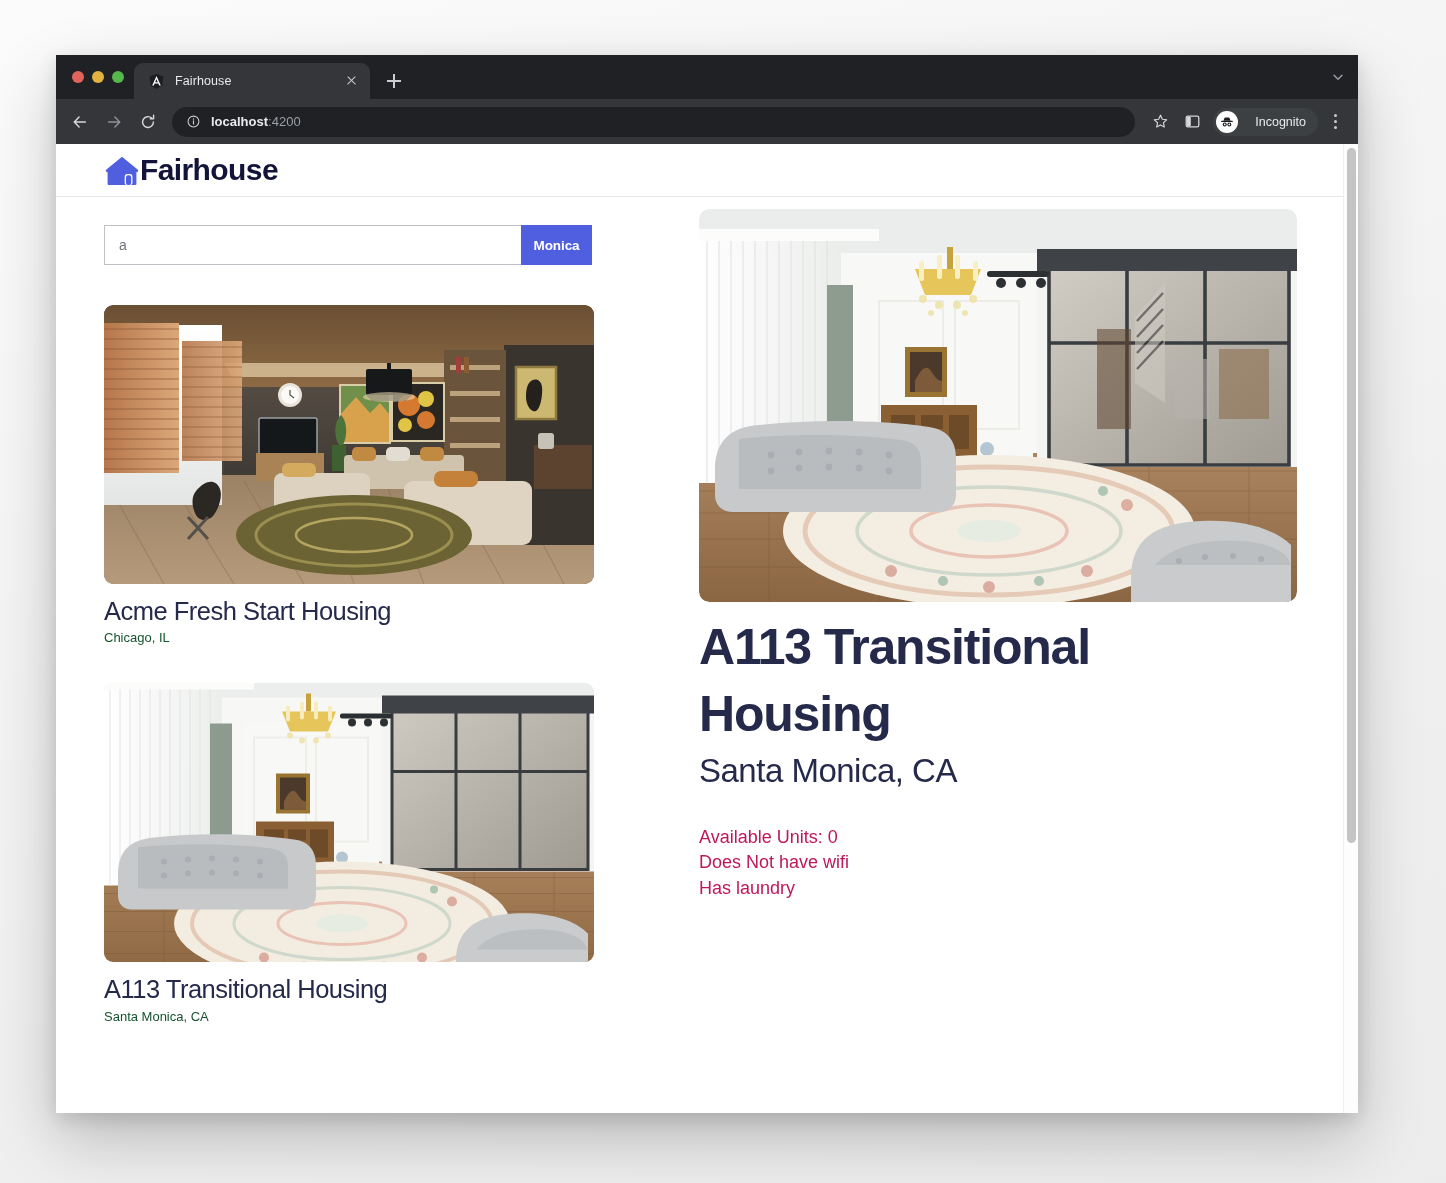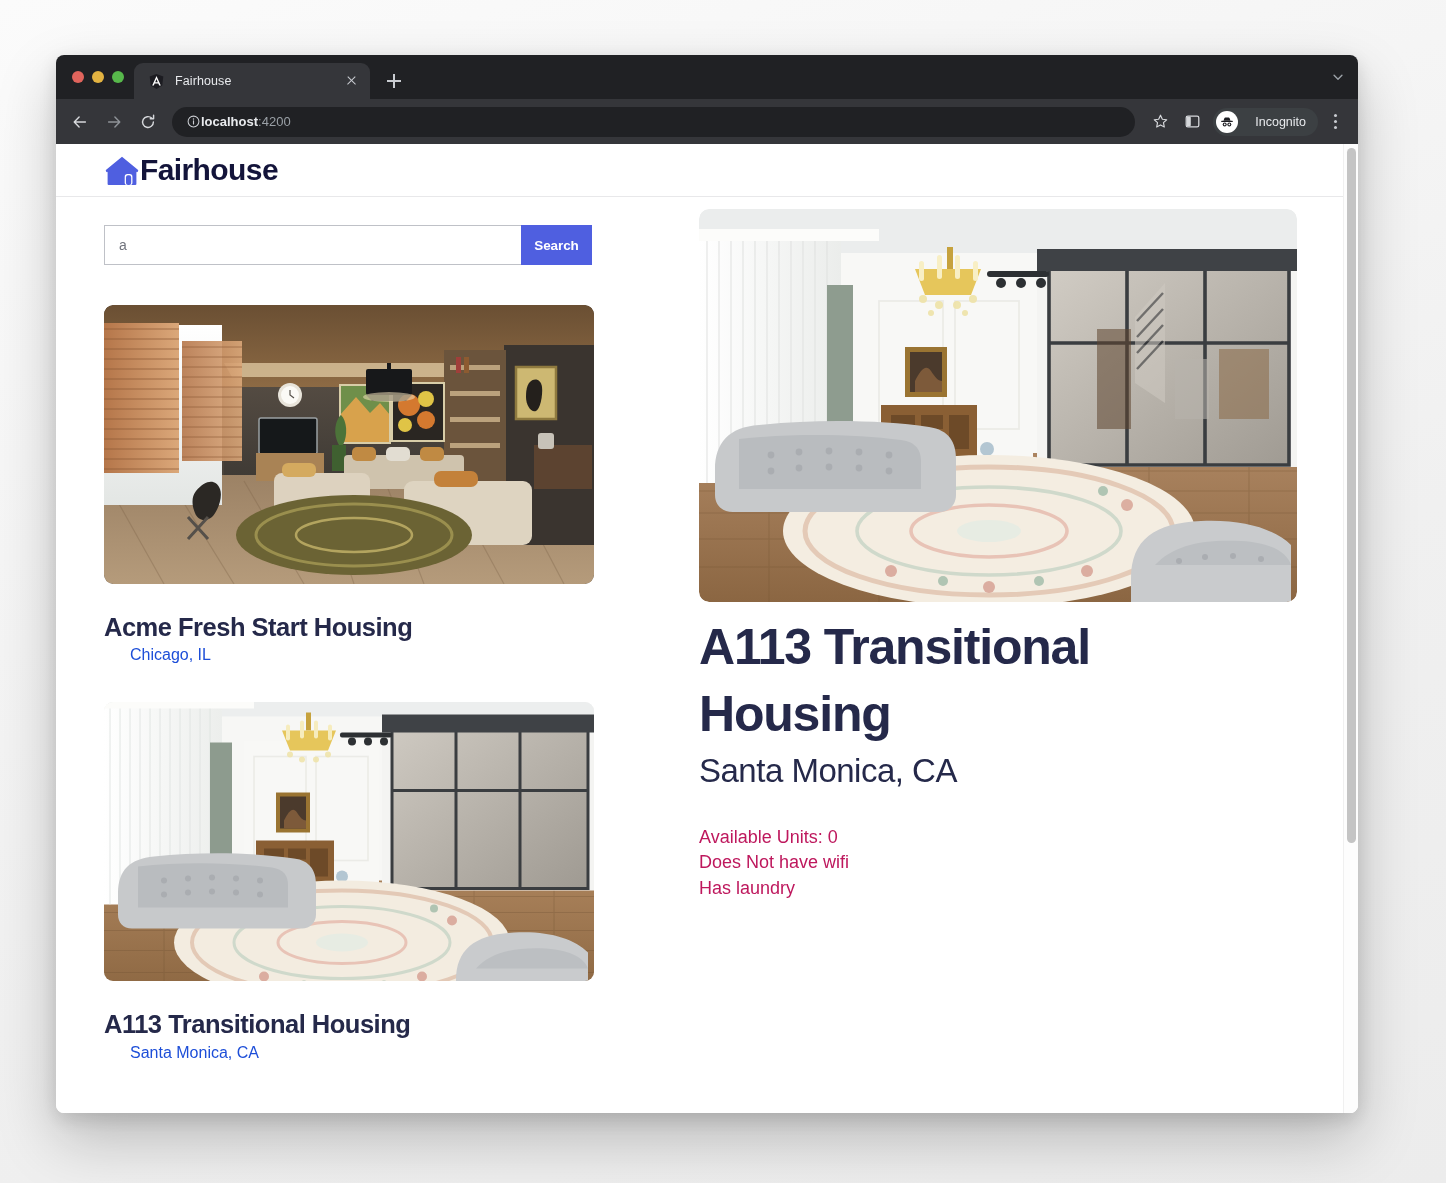--- a/index.html
+++ b/index.html
@@ -19,21 +19,21 @@
     background: linear-gradient(160deg, #fbfbfb 0%, #f0f0f0 60%, #ececec 100%);
   }
 
   
   .browser-window {
     position: absolute;
     left: 56px;
     top: 55px;
     width: 1302px;
     height: 1058px;
-    border-radius: 8px;
+    border-radius: 0;
     background: #ffffff;
     box-shadow: 0 26px 60px rgba(0,0,0,0.22), 0 6px 18px rgba(0,0,0,0.12);
     overflow: hidden;
     display: flex;
     flex-direction: column;
   }
 
   
   .tabstrip {
     height: 44px;
@@ -135,20 +135,21 @@
     flex: 0 0 auto;
   }
   .omnibox {
     flex: 1 1 auto;
     height: 30px;
     background: #202124;
     border-radius: 15px;
     display: flex;
     align-items: center;
     padding: 0 14px;
+    gap: 10px;
     margin: 0 8px 0 6px;
     min-width: 0;
   }
   .omnibox-url {
     font-size: 13px;
     color: #9aa0a6;
     white-space: nowrap;
     overflow: hidden;
     text-overflow: ellipsis;
   }
@@ -284,31 +285,30 @@
   .listing { margin-bottom: 38px; }
   .listing-photo {
     width: 490px;
     height: 279px;
     border-radius: 9px;
     display: block;
     overflow: hidden;
   }
   .listing-title {
     font-size: 25.5px;
-    font-weight: 700;
+    font-weight: 400;
     color: #25294a;
     letter-spacing: -0.5px;
-    margin-top: 29px;
+    margin-top: 13px;
     line-height: 1.15;
   }
   .listing-city {
-    font-size: 16px;
-    color: #1d4ed8;
+    font-size: 13px;
+    color: #14532d;
     margin-top: 4px;
-    margin-left: 26px;
   }
 
   
   .detail-photo {
     width: 598px;
     height: 393px;
     border-radius: 10px;
     display: block;
     overflow: hidden;
   }
@@ -465,21 +465,21 @@
           </div>
         </div>
 
         <div class="content">
 
           <div class="col-left">
 
             <div>
               <div class="search-row">
                 <input class="search-input" type="text" value="a" style="">
-                <button class="search-btn">Search</button>
+                <button class="search-btn">Monica</button>
               </div>
             </div>
 
             <div class="listing">
               <svg class="listing-photo" viewBox="0 0 490 279" preserveAspectRatio="xMidYMid slice">
                 <defs>
                   <clipPath id="cl1">
                       <rect x="0" y="0" width="490" height="279" rx="9"></rect>
                     </clipPath>
                   <linearGradient id="wallG" x1="0" y1="0" x2="0" y2="1">

